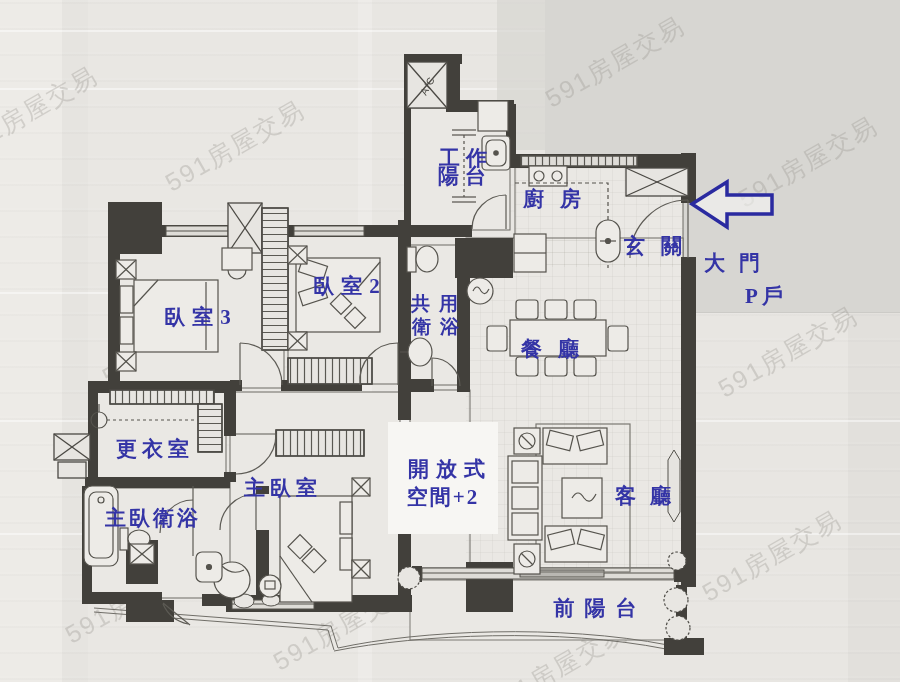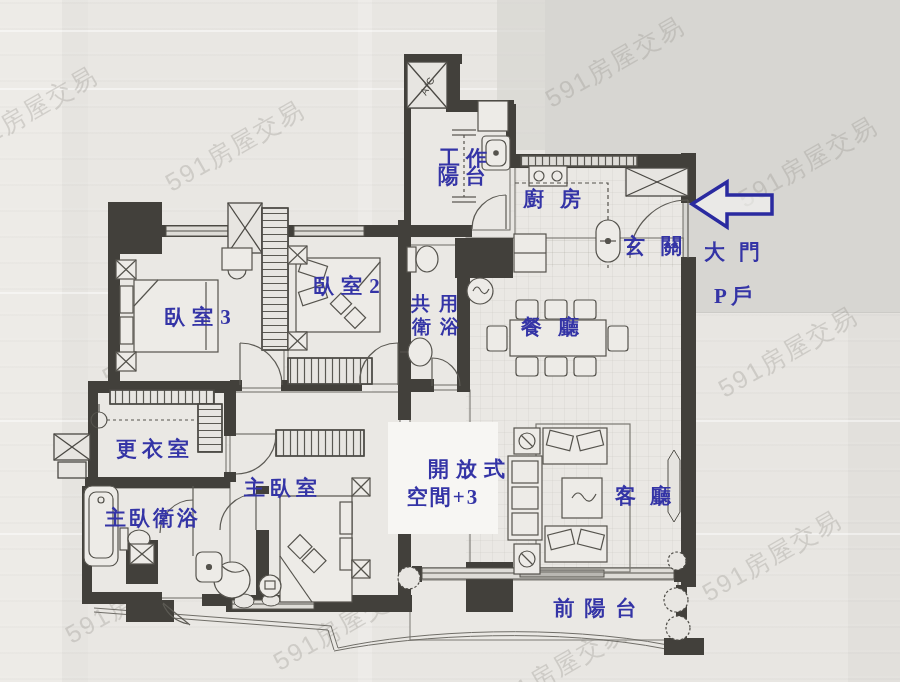--- a/index.html
+++ b/index.html
@@ -438,29 +438,29 @@
 
     <g>
       <polygon points="692,204 727,182 727,195 772,195 772,214 727,214 727,227" fill="rgba(250,250,248,0.55)" stroke="#2a2aa0" stroke-width="3.5" stroke-linejoin="miter"></polygon>
     </g>
   </svg>
 
   <div class="lbl" style="left:466px;top:158px;letter-spacing:6px">工作</div>
   <div class="lbl" style="left:465px;top:176px;letter-spacing:6px">陽台</div>
   <div class="lbl" style="left:560px;top:199px;letter-spacing:16px">廚房</div>
   <div class="lbl" style="left:661px;top:246px;letter-spacing:16px">玄關</div>
-  <div class="lbl" style="left:739px;top:252px;letter-spacing:14px">大門</div>
-  <div class="lbl" style="left:735px;top:296px;letter-spacing:4px">P戶</div>
+  <div class="lbl" style="left:739px;top:263px;letter-spacing:14px">大門</div>
+  <div class="lbl" style="left:766px;top:296px;letter-spacing:4px">P戶</div>
   <div class="lbl" style="left:201px;top:317px;letter-spacing:7px">臥室3</div>
   <div class="lbl" style="left:350px;top:286px;letter-spacing:7px">臥室2</div>
   <div class="lbl small" style="left:439px;top:303px;letter-spacing:9px">共用</div>
   <div class="lbl small" style="left:440px;top:326px;letter-spacing:9px">衛浴</div>
-  <div class="lbl" style="left:558px;top:327px;letter-spacing:16px">餐廳</div>
+  <div class="lbl" style="left:558px;top:349px;letter-spacing:16px">餐廳</div>
   <div class="lbl" style="left:155px;top:449px;letter-spacing:5px">更衣室</div>
   <div class="lbl" style="left:153px;top:518px;letter-spacing:3px">主臥衛浴</div>
   <div class="lbl" style="left:283px;top:488px;letter-spacing:5px">主臥室</div>
-  <div class="lbl" style="left:470px;top:469px;letter-spacing:7px">開放式</div>
-  <div class="lbl" style="left:443px;top:497px;letter-spacing:2px">空間+3</div>
+  <div class="lbl" style="left:450px;top:469px;letter-spacing:7px">開放式</div>
+  <div class="lbl" style="left:443px;top:497px;letter-spacing:2px">空間+2</div>
   <div class="lbl" style="left:650px;top:496px;letter-spacing:14px">客廳</div>
   <div class="lbl" style="left:600px;top:608px;letter-spacing:10px">前陽台</div>
   <div class="lbl ac" style="left:428px;top:86px">A/C</div>
 
 </div>
 
 </body></html>

